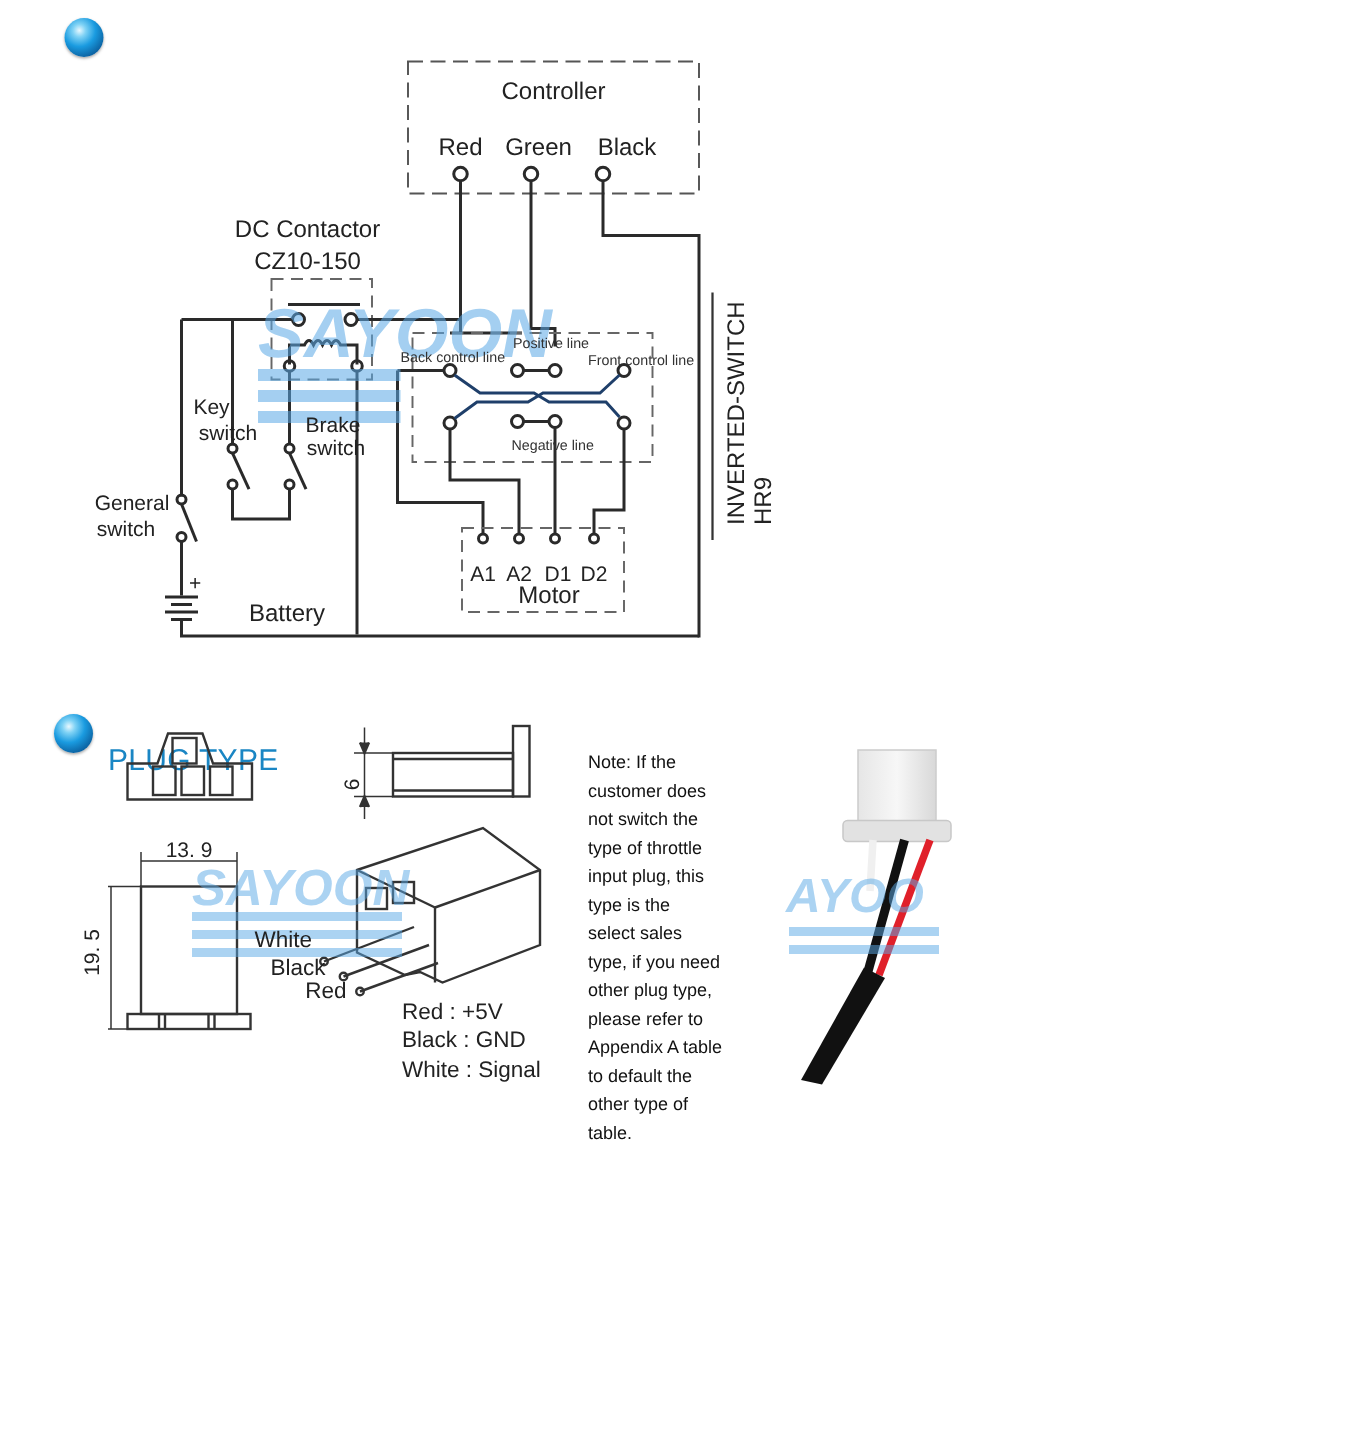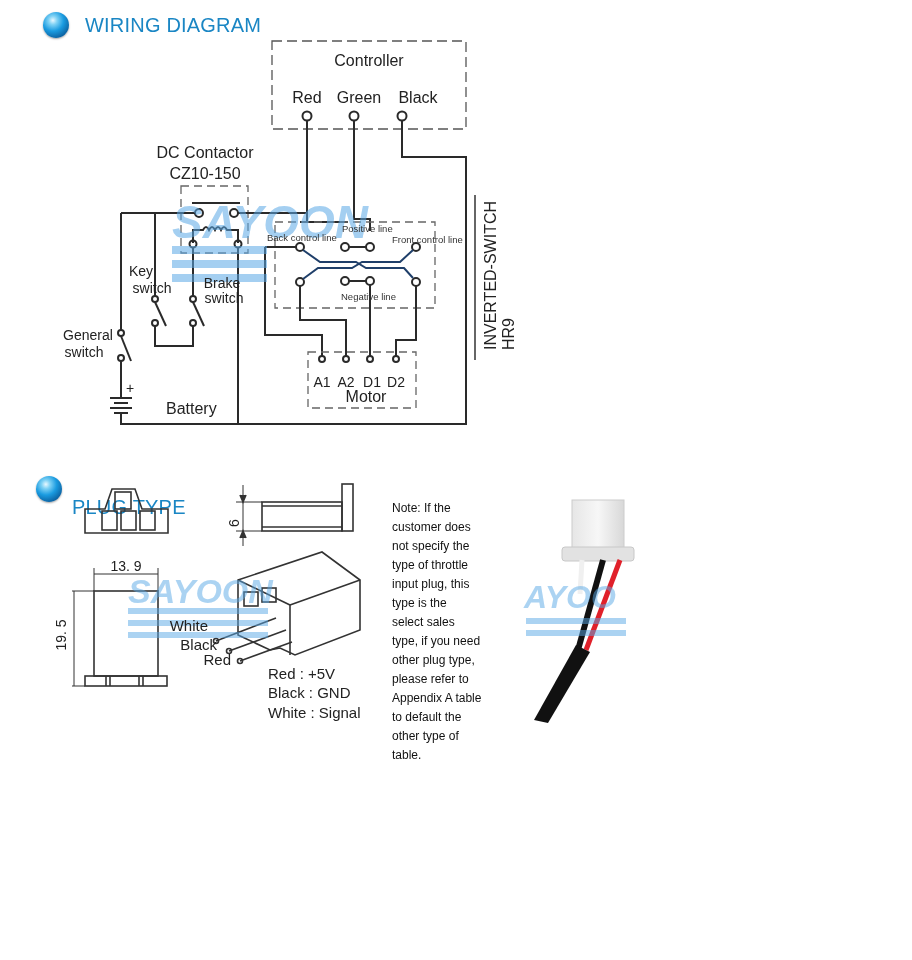--- a/index.html
+++ b/index.html
@@ -11,21 +11,20 @@
   .section-title { color:#1a86c4; font-size:20px; margin-left:16px; letter-spacing:0.2px; }
   svg text { font-family:"Liberation Sans", sans-serif; }
   .note { position:absolute; left:392px; top:499px; width:124px; font-size:12px; line-height:19px; color:#111; }
   .note span { display:block; white-space:nowrap; }
 </style>
 </head>
 <body>
 
 <div class="section-head" style="left:43px; top:12px;">
   <div class="orb"></div>
-  <div class="section-title">WIRING DIAGRAM</div>
 </div>
 
 <svg width="912" height="450" style="position:absolute; left:0; top:0;">
   <g stroke="#2a2a2a" fill="none" stroke-width="2">
 
     <rect x="272" y="41" width="194" height="88" stroke-dasharray="10,5" stroke="#555" stroke-width="1.3"></rect>
 
     <circle cx="307" cy="116" r="4.5"></circle>
     <circle cx="354" cy="116" r="4.5"></circle>
     <circle cx="402" cy="116" r="4.5"></circle>
@@ -212,21 +211,21 @@
     <text x="231" y="185" text-anchor="end">Red</text>
     <text x="268" y="199">Red : +5V</text>
     <text x="268" y="218">Black : GND</text>
     <text x="268" y="238">White : Signal</text>
   </g>
 </svg>
 
 <div class="note">
   <span>Note: If the</span>
   <span>customer does</span>
-  <span>not specify the</span>
+  <span>not switch the</span>
   <span>type of throttle</span>
   <span>input plug, this</span>
   <span>type is the</span>
   <span>select sales</span>
   <span>type, if you need</span>
   <span>other plug type,</span>
   <span>please refer to</span>
   <span>Appendix A table</span>
   <span>to default the</span>
   <span>other type of</span>

